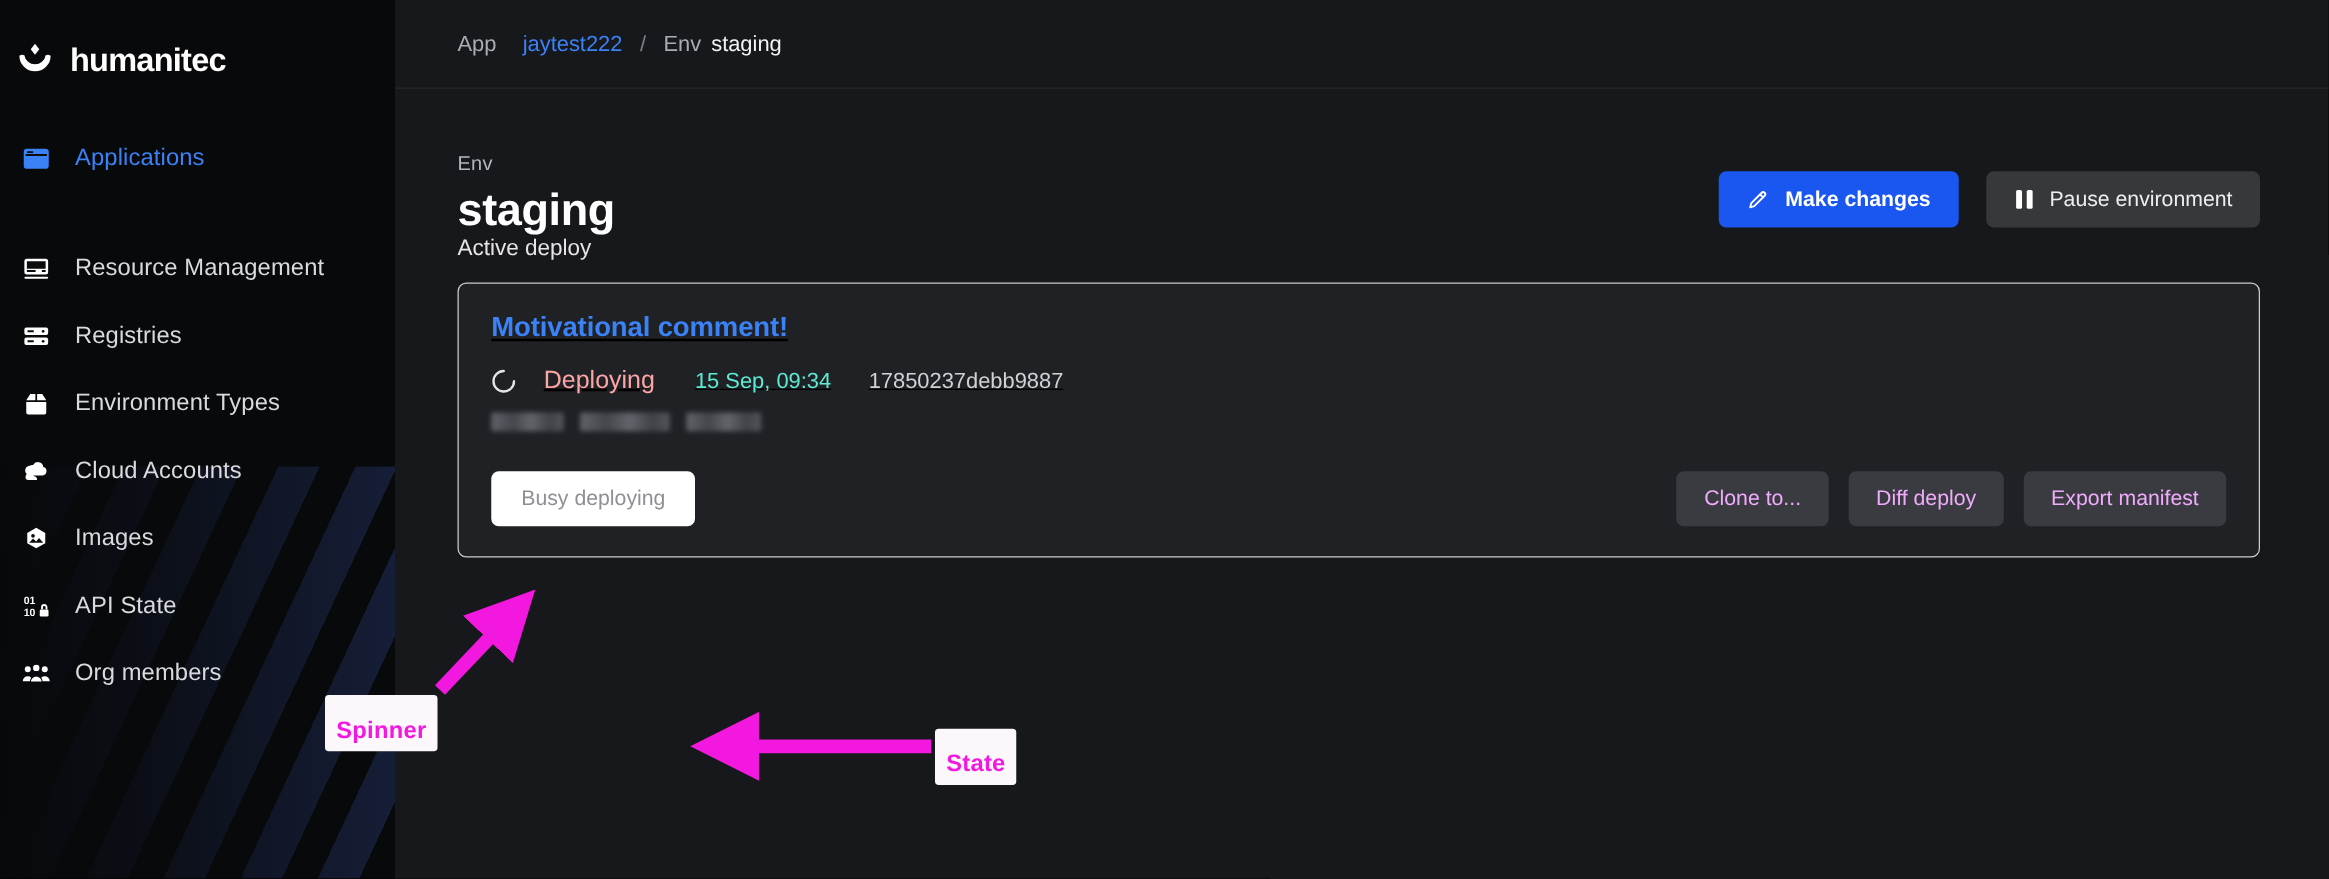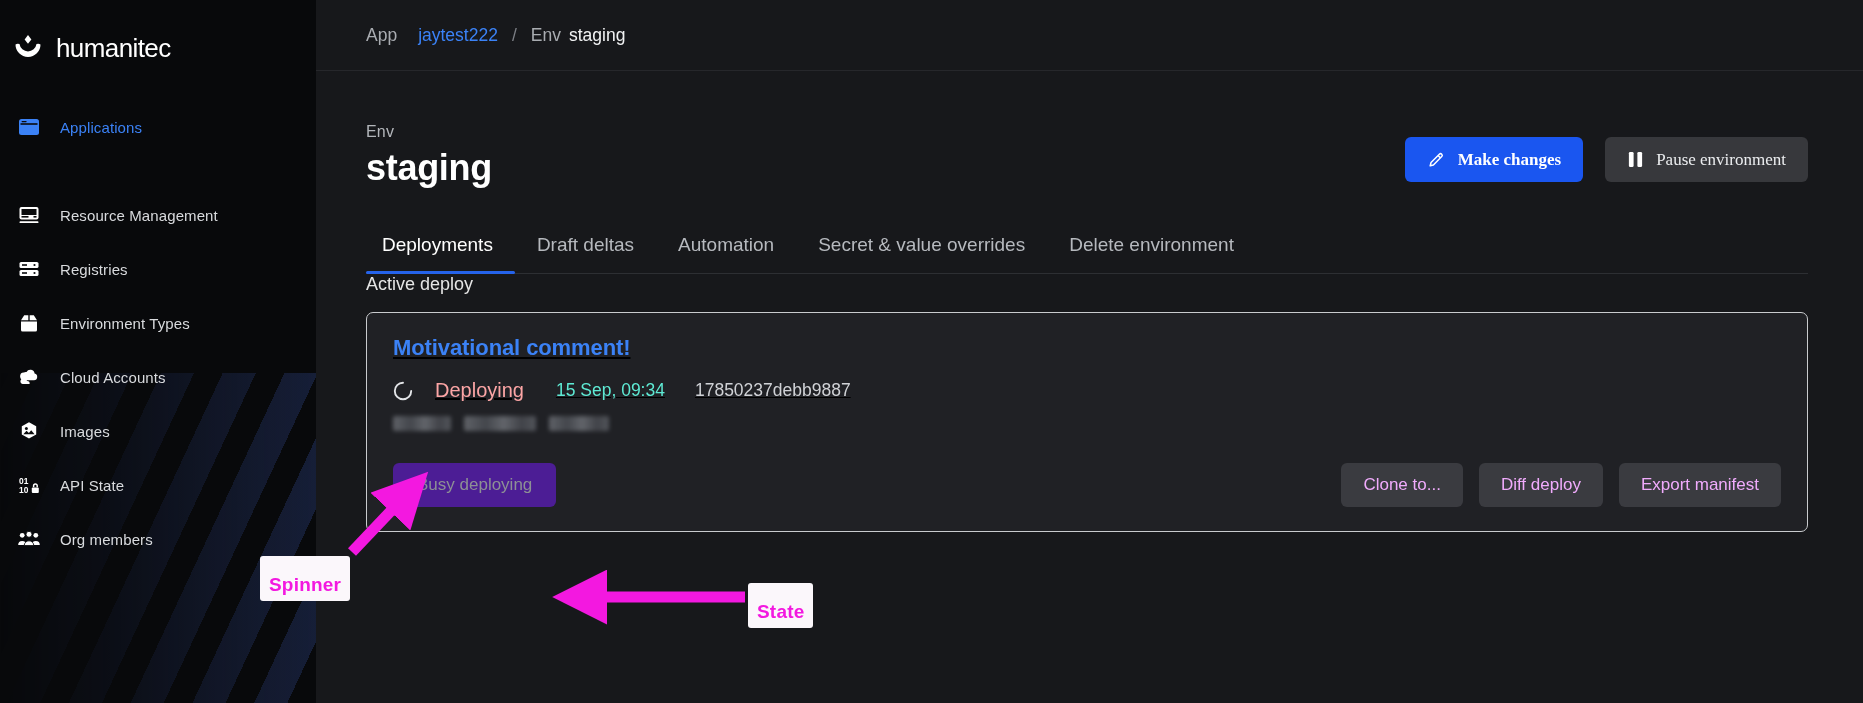--- a/index.html
+++ b/index.html
@@ -36,38 +36,38 @@
     pointer-events: none;
   }
   .brand {
     position: relative;
     display: flex; align-items: center; gap: 11px;
     padding: 24px 0 0 11px;
     height: 72px;
   }
   .brand-mark { width: 34px; height: 34px; display: block; }
   .brand-text {
-    color: #ffffff; font-size: 26px; font-weight: 400;
+    color: #ffffff; font-size: 26px; font-weight: 700;
     letter-spacing: -0.6px;
   }
   .nav { position: relative; margin-top: 28px; }
   .nav-item {
     display: flex; align-items: center; gap: 18px;
     height: 54px;
     padding-left: 16px;
     cursor: pointer;
   }
   .nav-icon {
     width: 26px; height: 26px;
     display: flex; align-items: center; justify-content: center;
     flex: 0 0 26px;
   }
   .nav-icon svg { display: block; }
   .nav-label {
-    font-size: 15px;
+    font-size: 19px;
     color: #d8dadd;
     letter-spacing: 0.1px;
   }
   .nav-item.active .nav-label { color: #3b82f6; }
   .nav-gap { height: 34px; }
 
   
   .main {
     position: relative;
     flex: 1 1 auto;
@@ -97,21 +97,21 @@
   }
   .page-title {
     font-size: 36px; font-weight: 700; color: #ffffff;
     letter-spacing: -0.3px; line-height: 1.15;
   }
   .title-actions { display: flex; gap: 22px; padding-bottom: 6px; }
   .btn {
     display: inline-flex; align-items: center; gap: 12px;
     height: 45px; padding: 0 22px;
     border-radius: 6px; border: none;
-    font-size: 17px; font-family: Liberation Serif, serif;
+    font-size: 17px; font-family: Liberation Sans, sans-serif;
     cursor: pointer; white-space: nowrap;
   }
   .btn-primary { background: #1a56f0; color: #ffffff; font-weight: 600; }
   .btn-secondary { background: #37383c; color: #eceef0; }
   .btn svg { display: block; }
 
   .tabs {
     display: flex; gap: 0;
     margin-top: 46px;
     border-bottom: 1px solid #2d2f33;
@@ -169,21 +169,21 @@
   .rb2 { width: 72px; }
   .rb3 { width: 60px; }
 
   .card-footer {
     position: absolute;
     left: 26px; right: 26px; bottom: 24px;
     display: flex; align-items: center; justify-content: space-between;
   }
   .state-btn {
     height: 44px; padding: 0 24px;
-    background: #4c1d95; color: #8d9095;
+    background: #ffffff; color: #8d9095;
     border: none; border-radius: 6px;
     font-size: 17px; font-family: inherit;
     cursor: not-allowed;
   }
   .footer-actions { display: flex; gap: 16px; }
   .ghost-btn {
     height: 44px; padding: 0 22px;
     background: #3a3b40; color: #f0abfc;
     border: none; border-radius: 6px;
     font-size: 17px; font-family: inherit; cursor: pointer;
@@ -364,27 +364,20 @@
               <svg width="17" height="19" viewBox="0 0 18 20">
                 <rect x="2" y="2" width="5" height="16" rx="1.4" fill="#ffffff"></rect>
                 <rect x="11" y="2" width="5" height="16" rx="1.4" fill="#ffffff"></rect>
               </svg>
             </span>
             <span>Pause environment</span>
           </button>
         </div>
       </div>
 
-      <div class="tabs">
-        <div class="tab active"><span>Deployments</span></div>
-        <div class="tab"><span>Draft deltas</span></div>
-        <div class="tab"><span>Automation</span></div>
-        <div class="tab"><span>Secret &amp; value overrides</span></div>
-        <div class="tab"><span>Delete environment</span></div>
-      </div>
 
       <div class="section-label">Active deploy</div>
 
       <div class="card">
         <div class="card-title">Motivational comment!</div>
 
         <div class="meta-row">
           <span class="spinner">
             <svg width="20" height="20" viewBox="0 0 20 20">
               <path d="M10 1.8 a8.2 8.2 0 1 0 8.2 8.2" fill="none" stroke="#e3e5e8" stroke-width="1.9" stroke-linecap="round"></path>

